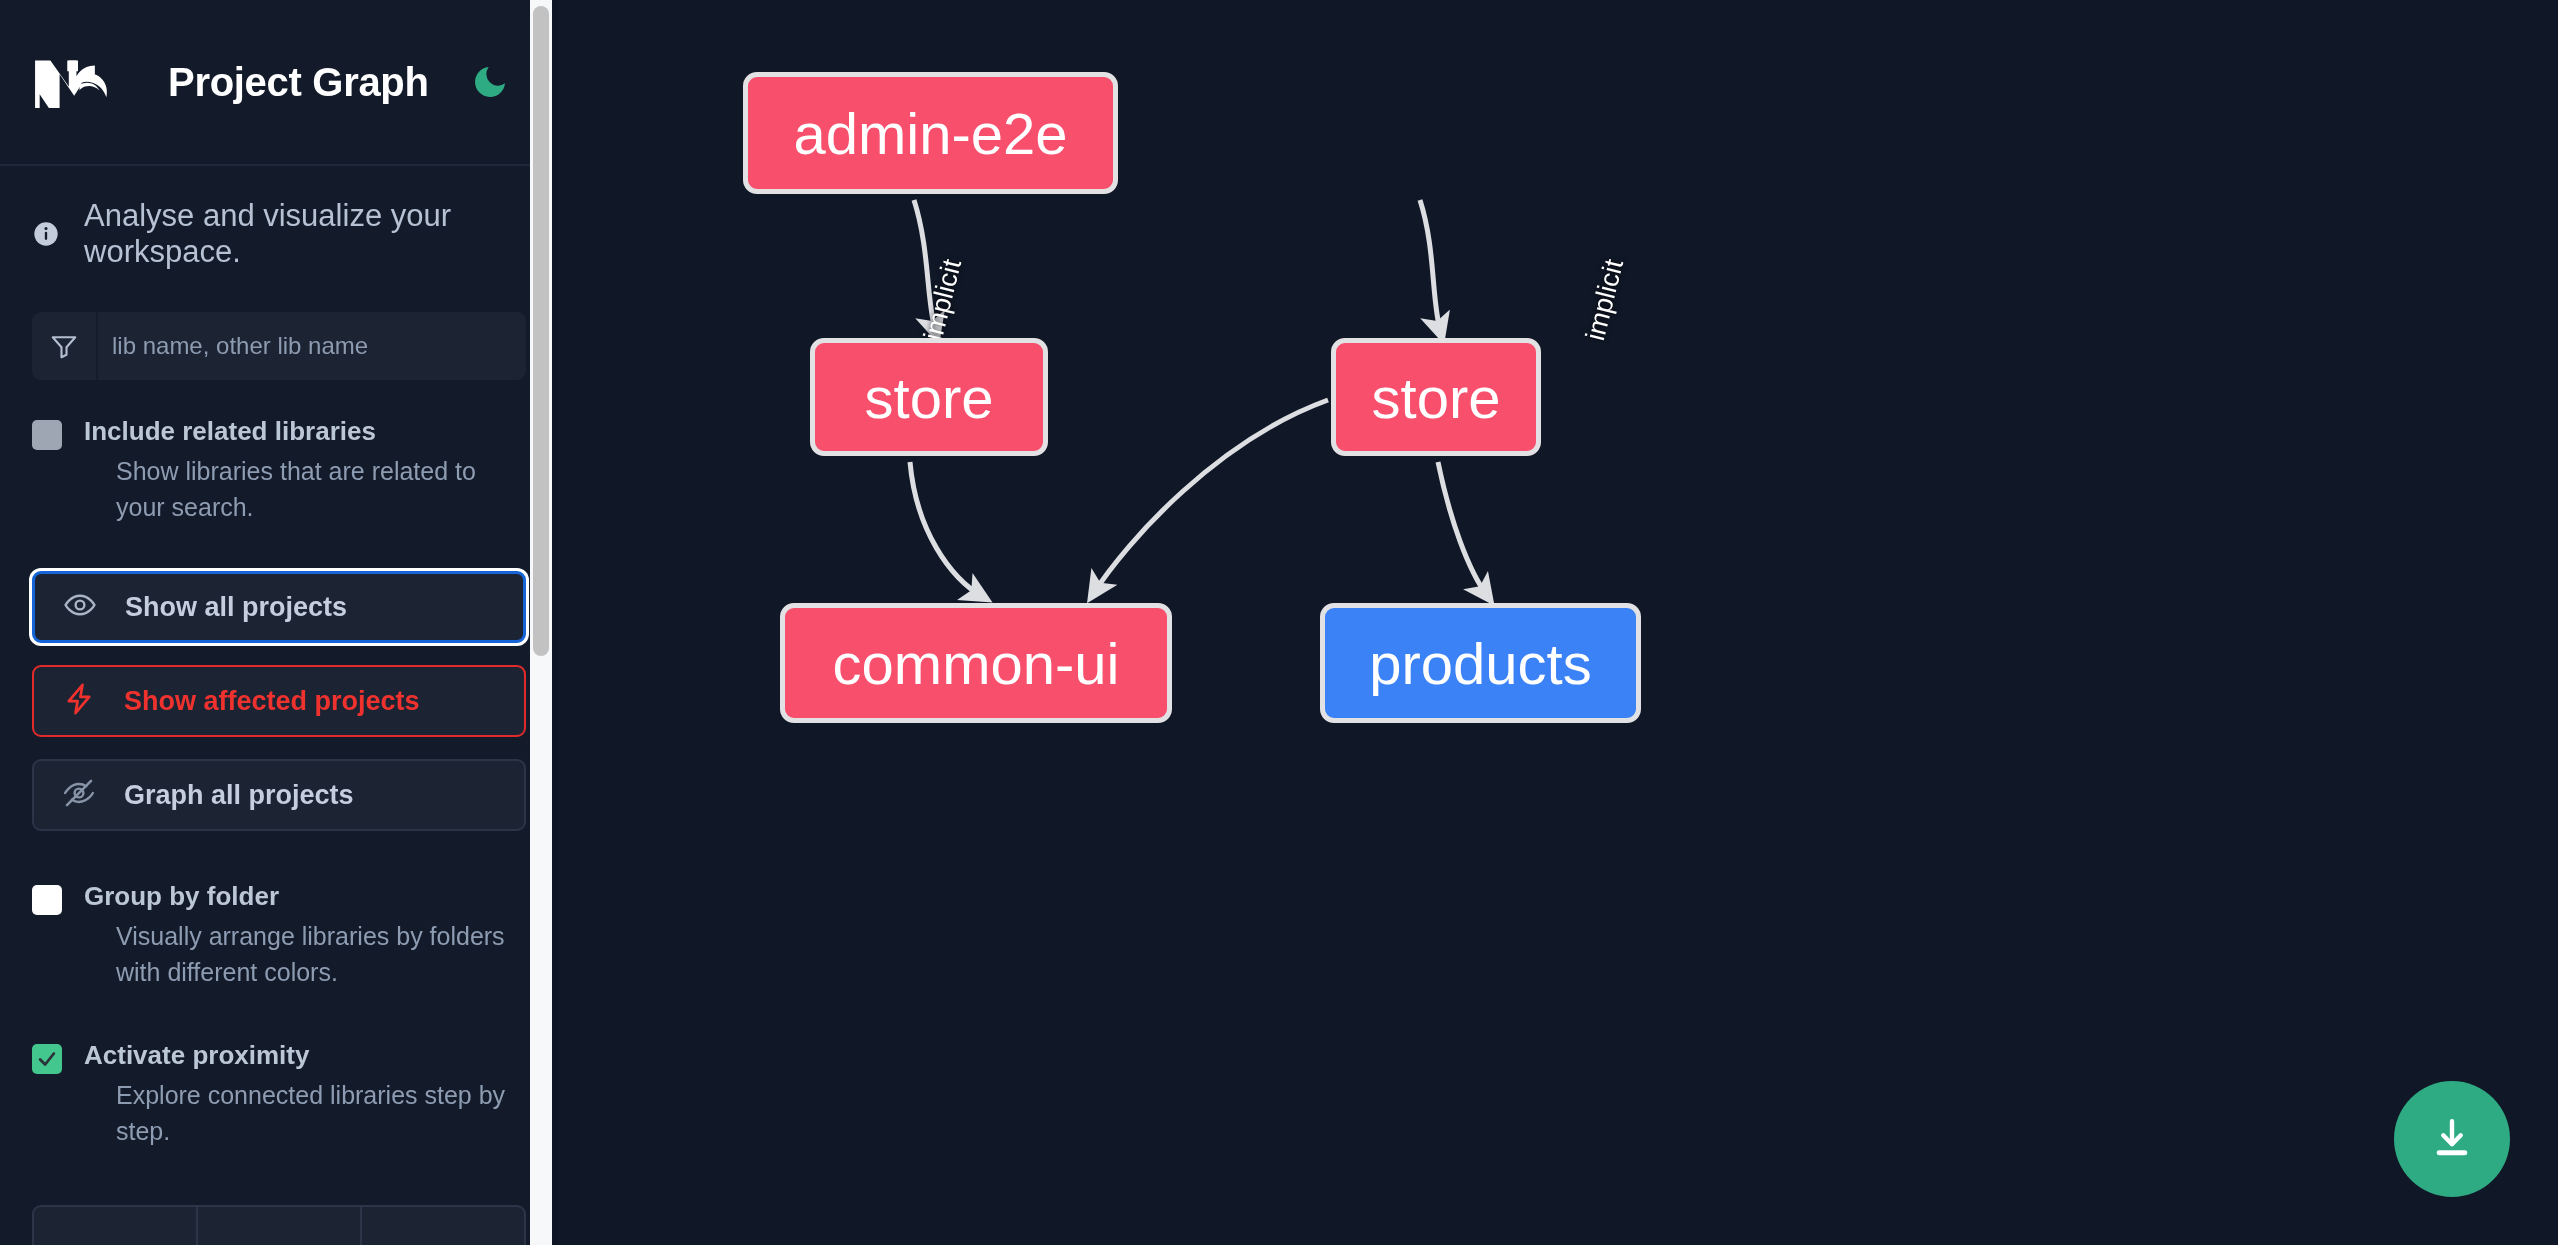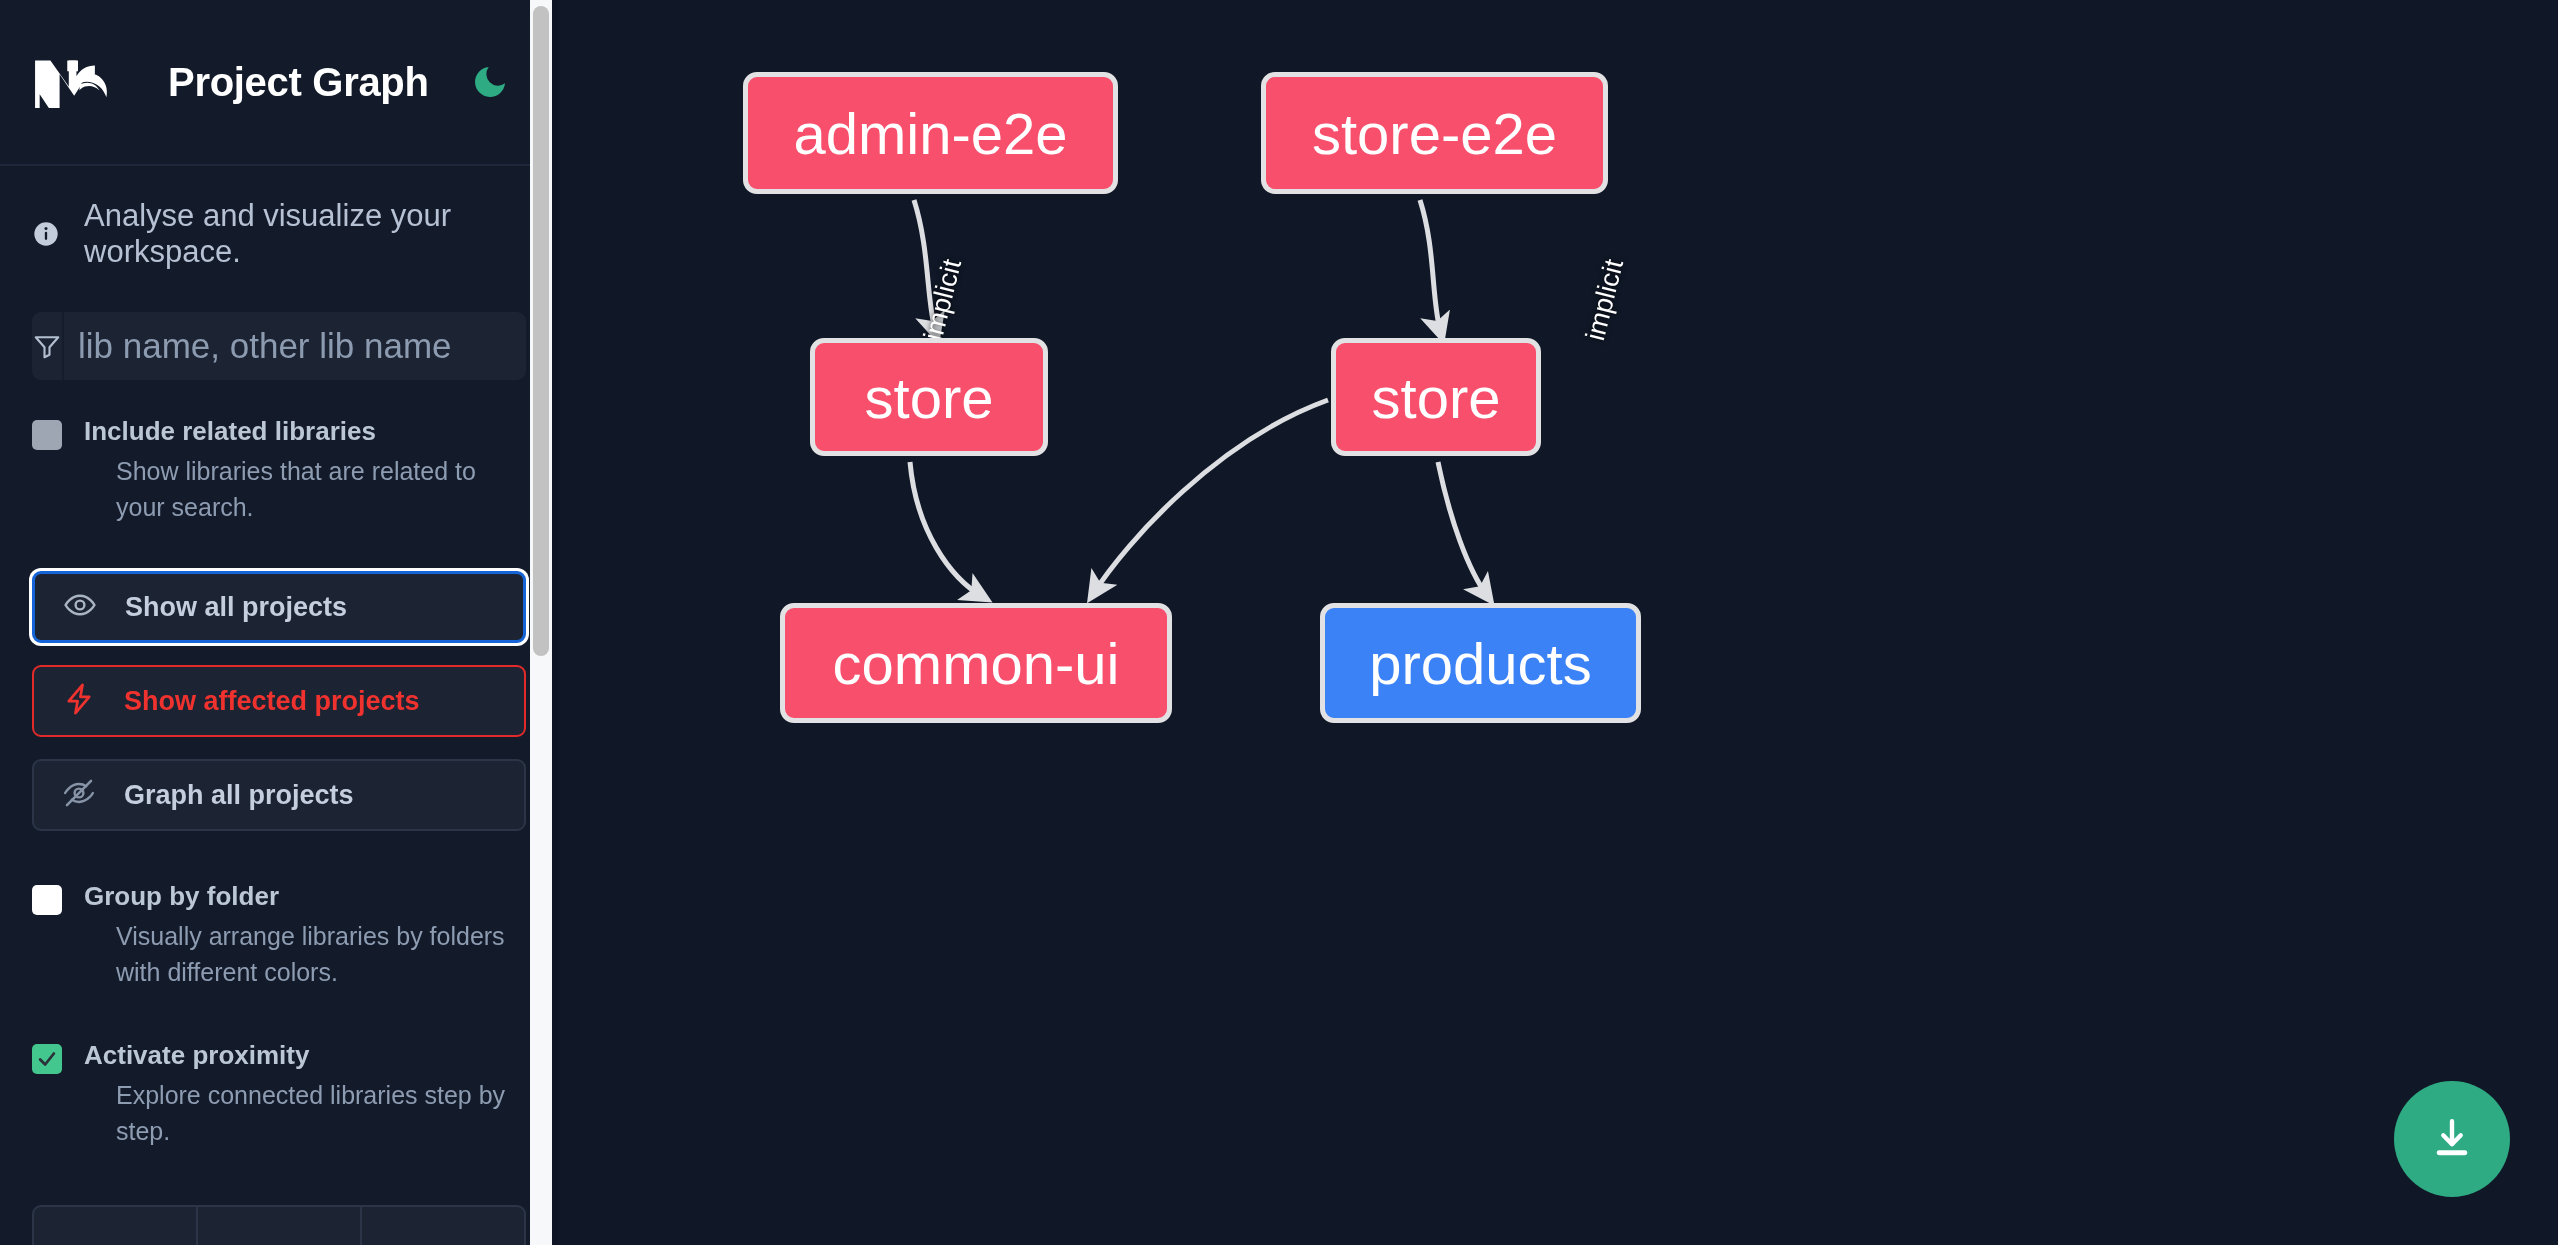--- a/index.html
+++ b/index.html
@@ -52,21 +52,21 @@
     background: #1c2434;
     border-radius: 9px;
     overflow: hidden;
   }
   .filter-icon-wrap {
     width: 66px; display: flex; align-items: center; justify-content: center;
     border-right: 2px solid #151c2c;
   }
   .filter-input {
     flex: 1; background: transparent; border: none; outline: none;
-    font-size: 35px; color: #0ea5e9;
+    font-size: 24px; color: #0ea5e9;
     font-family: "Liberation Sans", sans-serif;
     padding-left: 14px;
   }
   .filter-input::placeholder { color: #8d9bb0; }
 
   .checkgroup { padding: 34px 32px 0 32px; }
   .checkgroup.second { padding-top: 48px; }
   .check-row { display: flex; align-items: center; }
   .cbox {
     width: 30px; height: 30px; flex: 0 0 30px;
@@ -297,21 +297,20 @@
         <path d="M770,400 C660,440 570,540 535,594"></path>
         <path d="M880,462 C892,520 910,570 930,597"></path>
       </g>
     </svg>
 
     <div class="edge-label" style="left:385px; top:300px; transform: translate(-50%,-50%) rotate(-76deg);">implicit</div>
     <div class="edge-label" style="left:1047px; top:300px; transform: translate(-50%,-50%) rotate(-76deg);">implicit</div>
 
     <div class="node pink" style="left:185px; top:72px; width:375px; height:122px; font-size:58px;">admin-e2e</div>
 
-    <div class="node pink" style="left:703px; top:72px; width:347px; height:122px; font-size:58px;">store-e2e</div>
 
     <div class="node pink" style="left:252px; top:338px; width:238px; height:118px; font-size:58px;">store</div>
 
     <div class="node pink" style="left:773px; top:338px; width:210px; height:118px; font-size:58px;">store</div>
 
     <div class="node pink" style="left:222px; top:603px; width:392px; height:120px; font-size:58px;">common-ui</div>
 
     <div class="node grey" style="left:762px; top:603px; width:321px; height:120px; font-size:58px;">products</div>
 
     <button class="dl-btn">

